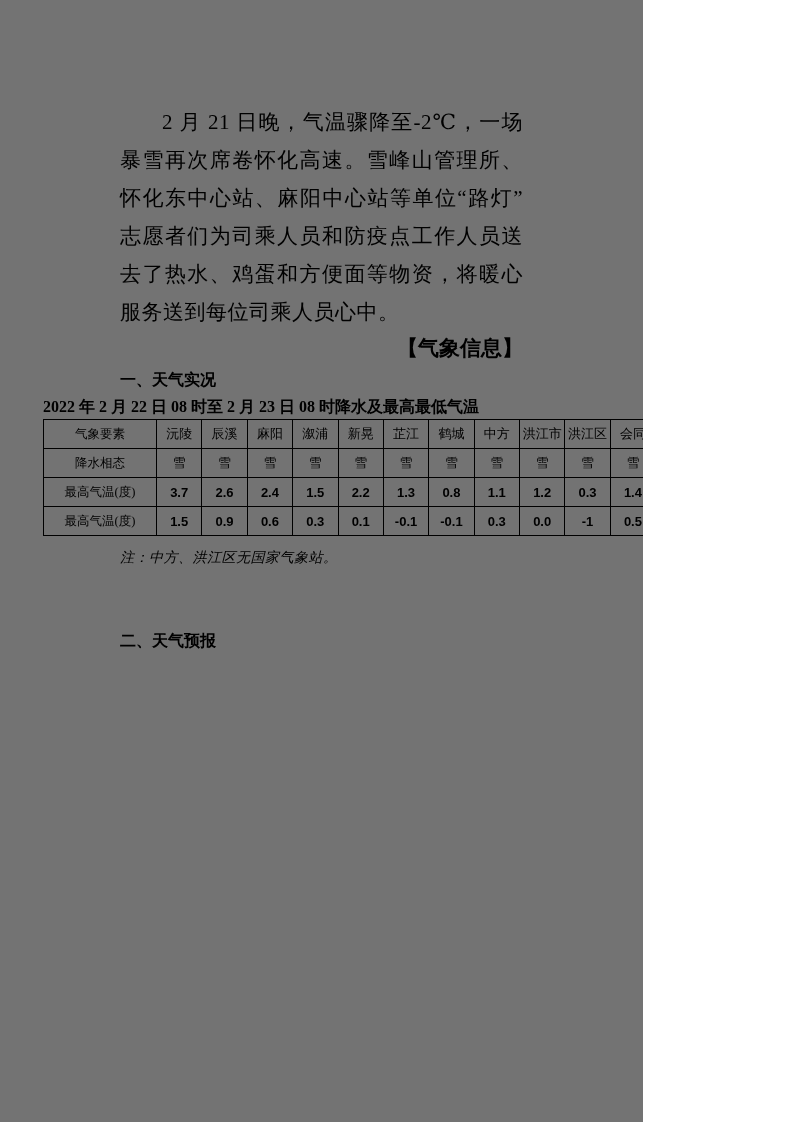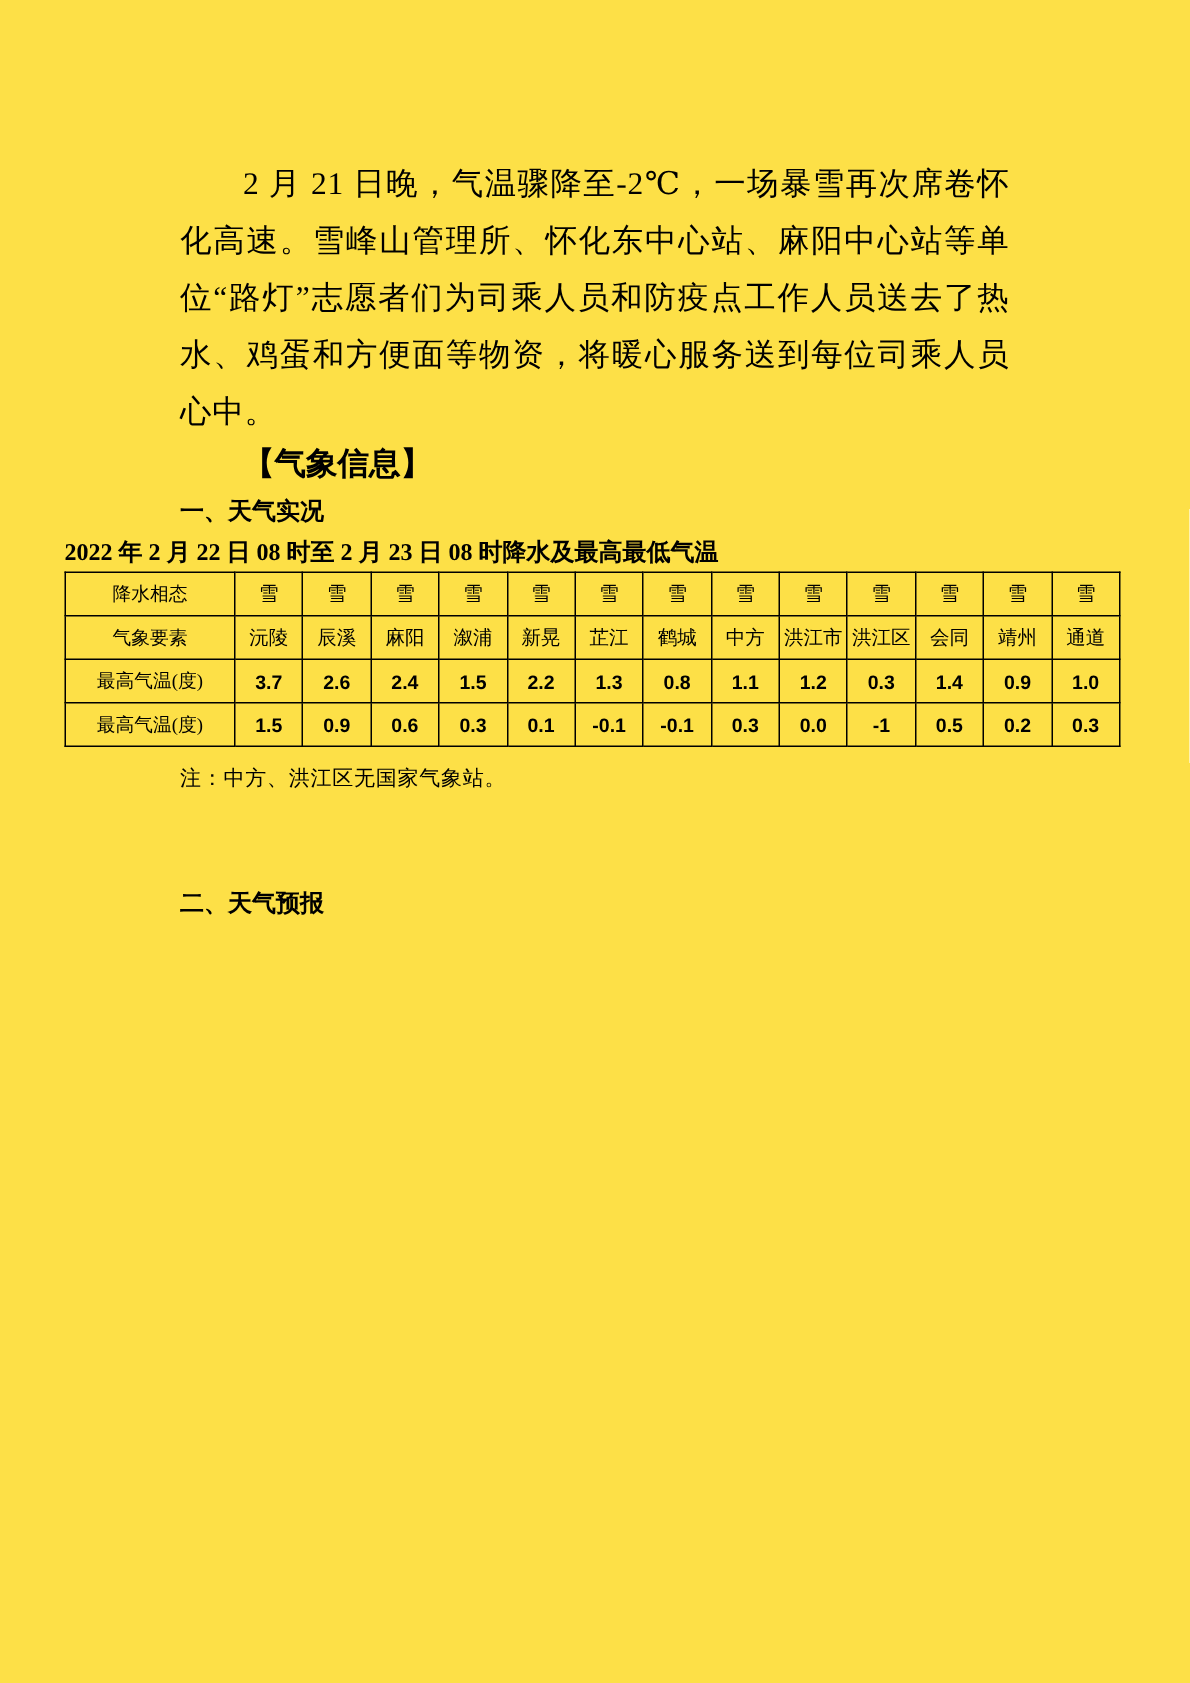--- a/index.html
+++ b/index.html
@@ -9,43 +9,44 @@
   }
   body {
     width: 793px;
     height: 1122px;
     color: #000;
     font-family: "Liberation Serif", "DejaVu Serif", serif;
   }
   .page {
     position: relative;
     box-sizing: border-box;
-    width: 793px;
+    width: 643px;
     height: 1122px;
     padding: 103px 120px 0 120px;
     overflow: hidden;
-    background: #fde047;
+    background: #737373;
   }
   
   .intro {
     margin: 0;
     font-size: 21px;
     line-height: 38px;
     letter-spacing: 0.5px;
     text-align: justify;
     text-indent: 2em;
   }
   
   .bracket-header {
     margin: 0;
     font-family: "Liberation Sans", "DejaVu Sans", sans-serif;
     font-weight: bold;
     font-size: 21px;
     line-height: 34px;
     text-indent: 2em;
+    text-align: right;
   }
   
   .section-heading {
     margin: 0;
     font-family: "Liberation Sans", "DejaVu Sans", sans-serif;
     font-weight: bold;
     font-size: 16px;
     line-height: 30px;
   }
   .section-heading.second {
@@ -84,20 +85,21 @@
   table.weather td.num {
     font-family: "Liberation Sans", "DejaVu Sans", sans-serif;
     font-weight: 600;
   }
   
   .table-note {
     margin: 12px 0 0 0;
     font-size: 14px;
     line-height: 20px;
     letter-spacing: 0.5px;
+    font-style: italic;
   }
   
   .forecast-lead {
     margin: 6px 0 0 0;
     font-size: 21px;
     line-height: 44px;
     letter-spacing: 0.5px;
     text-align: justify;
     text-indent: 2em;
   }
@@ -126,53 +128,53 @@
   <p class="intro">2 月 21 日晚，气温骤降至-2℃，一场暴雪再次席卷怀化高速。雪峰山管理所、怀化东中心站、麻阳中心站等单位“路灯”志愿者们为司乘人员和防疫点工作人员送去了热水、鸡蛋和方便面等物资，将暖心服务送到每位司乘人员心中。</p>
 
   <p class="bracket-header">【气象信息】</p>
 
   <h2 class="section-heading">一、天气实况</h2>
 
   <p class="table-title">2022 年 2 月 22 日 08 时至 2 月 23 日 08 时降水及最高最低气温</p>
 
   <table class="weather">
     <tbody id="weather-tbody">
-        <tr>
-          <td class="label-col">降水相态</td>
-          <td>雪</td>
-          <td>雪</td>
-          <td>雪</td>
-          <td>雪</td>
-          <td>雪</td>
-          <td>雪</td>
-          <td>雪</td>
-          <td>雪</td>
-          <td>雪</td>
-          <td>雪</td>
-          <td>雪</td>
-          <td>雪</td>
-          <td>雪</td>
-        </tr>
         <tr>
           <td class="label-col">气象要素</td>
           <td>沅陵</td>
           <td>辰溪</td>
           <td>麻阳</td>
           <td>溆浦</td>
           <td>新晃</td>
           <td>芷江</td>
           <td>鹤城</td>
           <td>中方</td>
           <td>洪江市</td>
           <td>洪江区</td>
           <td>会同</td>
           <td>靖州</td>
           <td>通道</td>
         </tr>
         <tr>
+          <td class="label-col">降水相态</td>
+          <td>雪</td>
+          <td>雪</td>
+          <td>雪</td>
+          <td>雪</td>
+          <td>雪</td>
+          <td>雪</td>
+          <td>雪</td>
+          <td>雪</td>
+          <td>雪</td>
+          <td>雪</td>
+          <td>雪</td>
+          <td>雪</td>
+          <td>雪</td>
+        </tr>
+        <tr>
           <td class="label-col">最高气温(度)</td>
           <td class="num">3.7</td>
           <td class="num">2.6</td>
           <td class="num">2.4</td>
           <td class="num">1.5</td>
           <td class="num">2.2</td>
           <td class="num">1.3</td>
           <td class="num">0.8</td>
           <td class="num">1.1</td>
           <td class="num">1.2</td>

